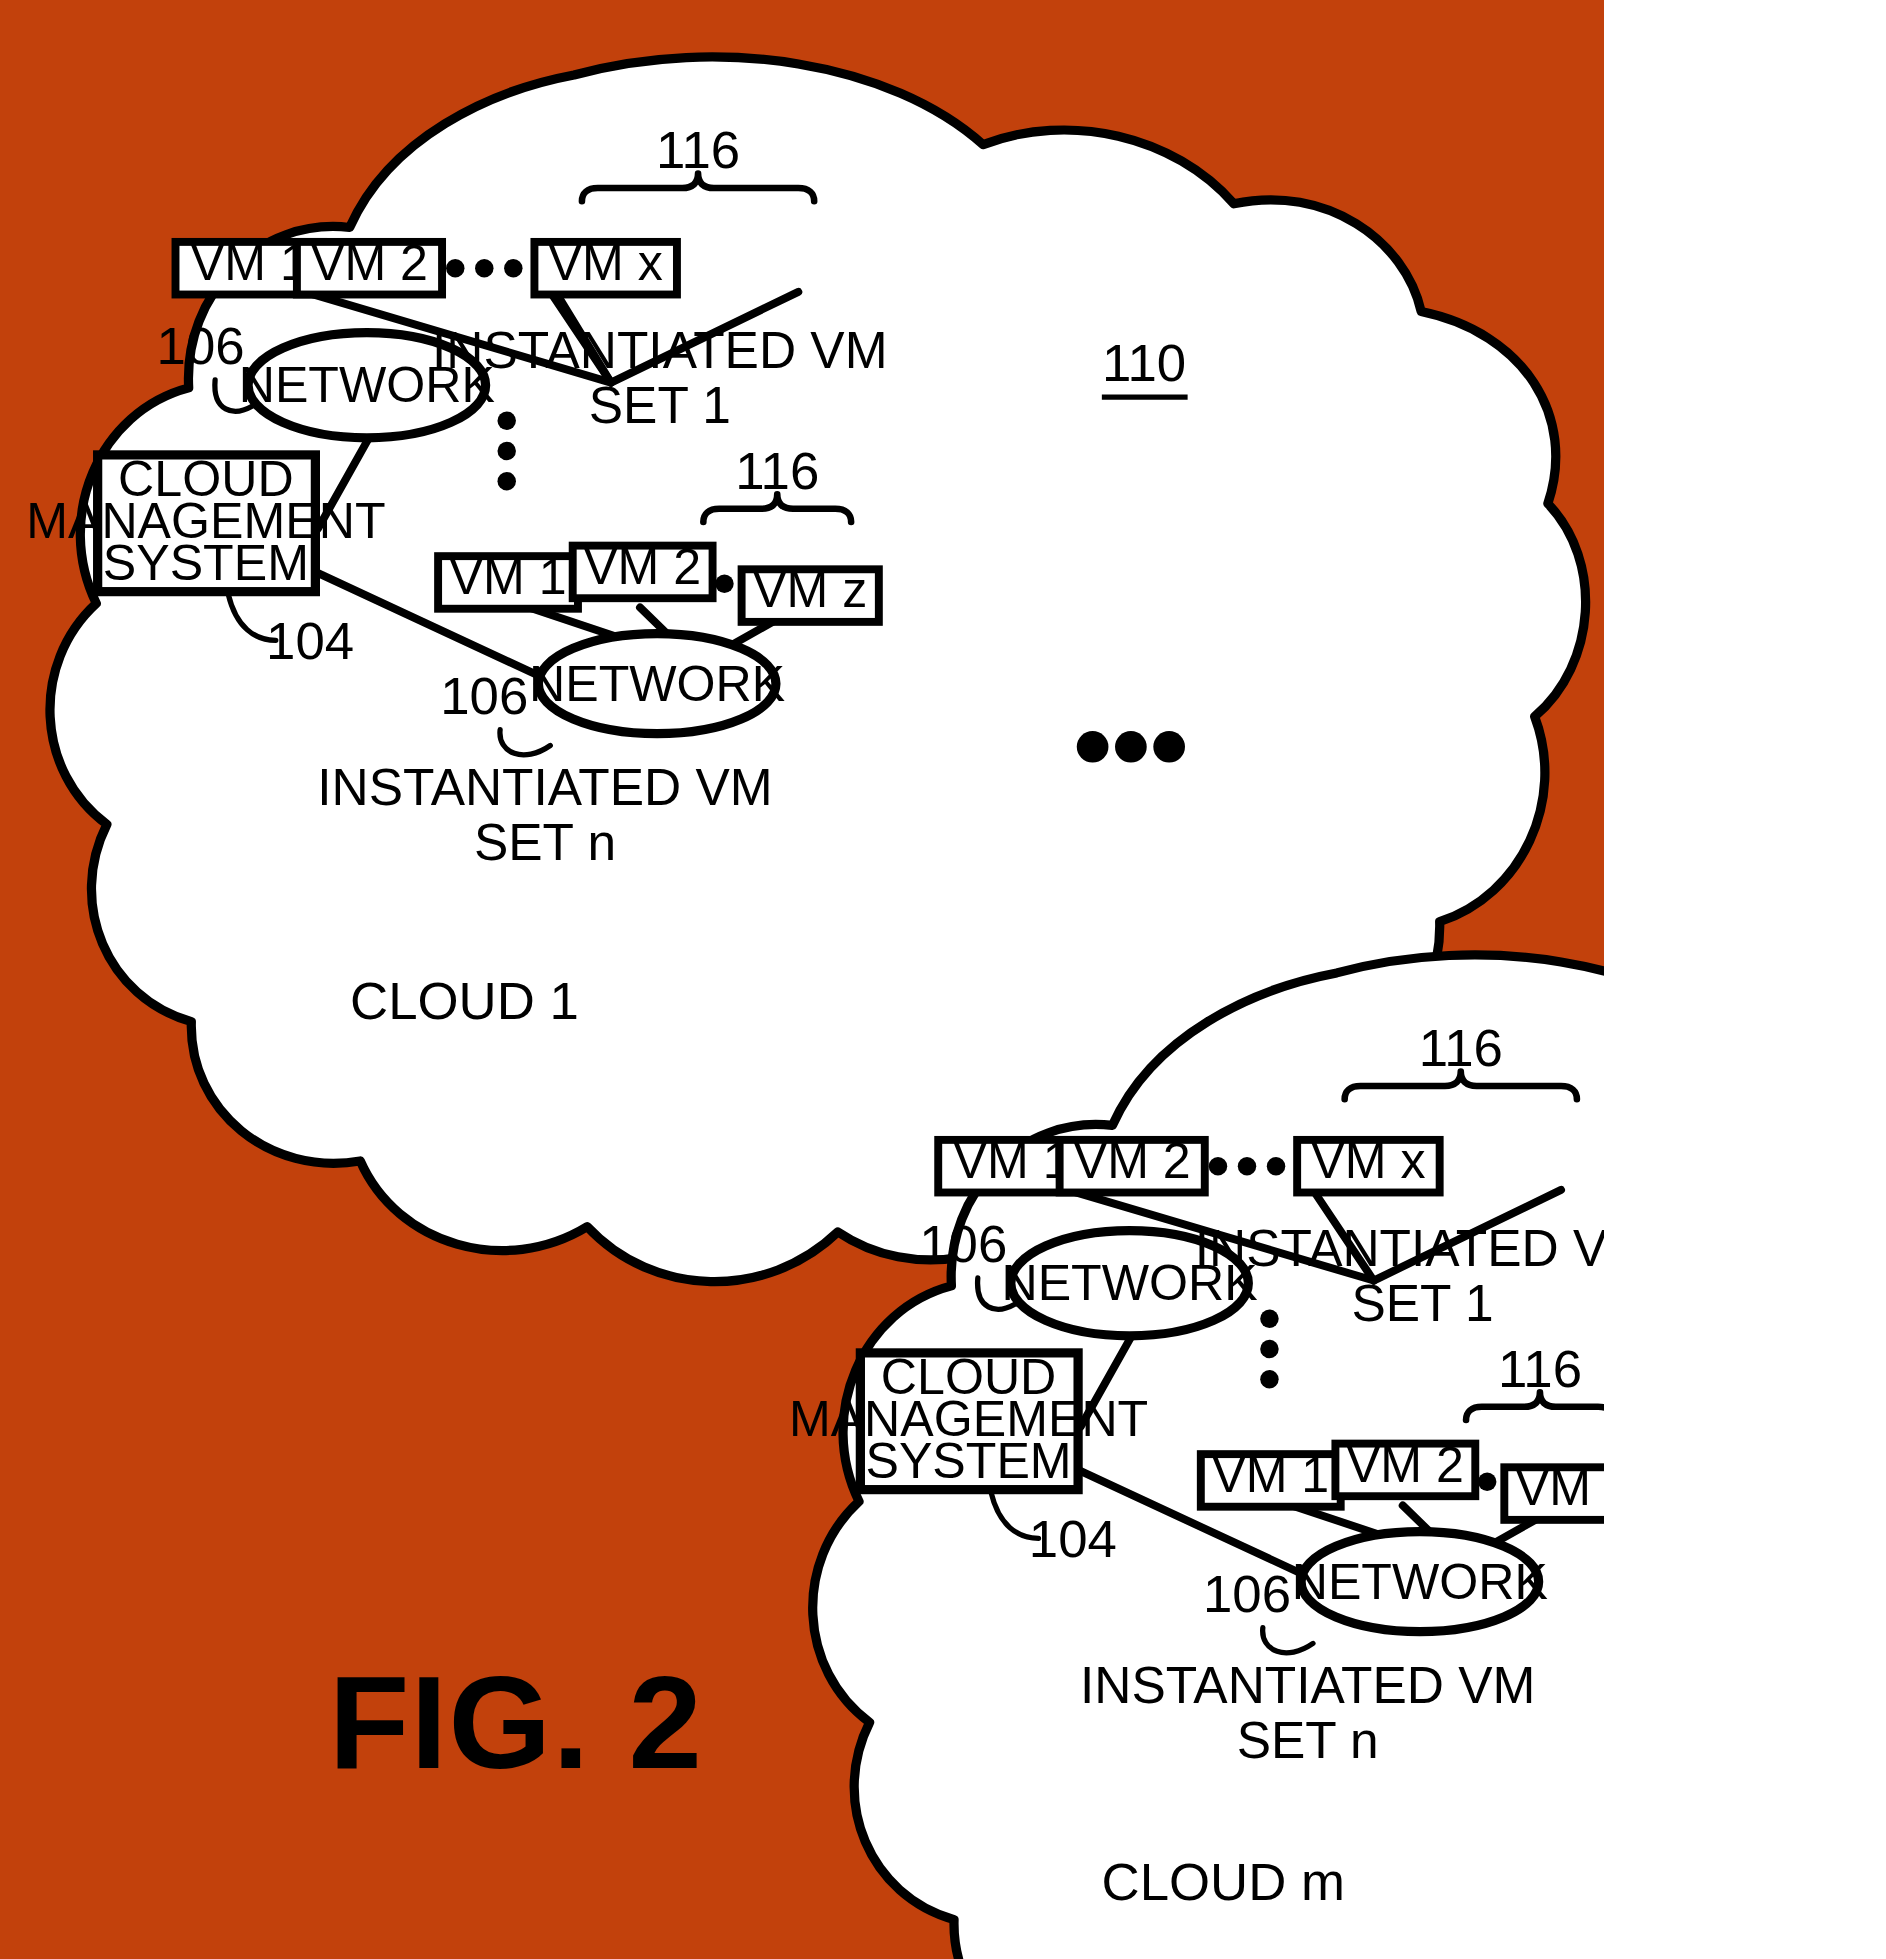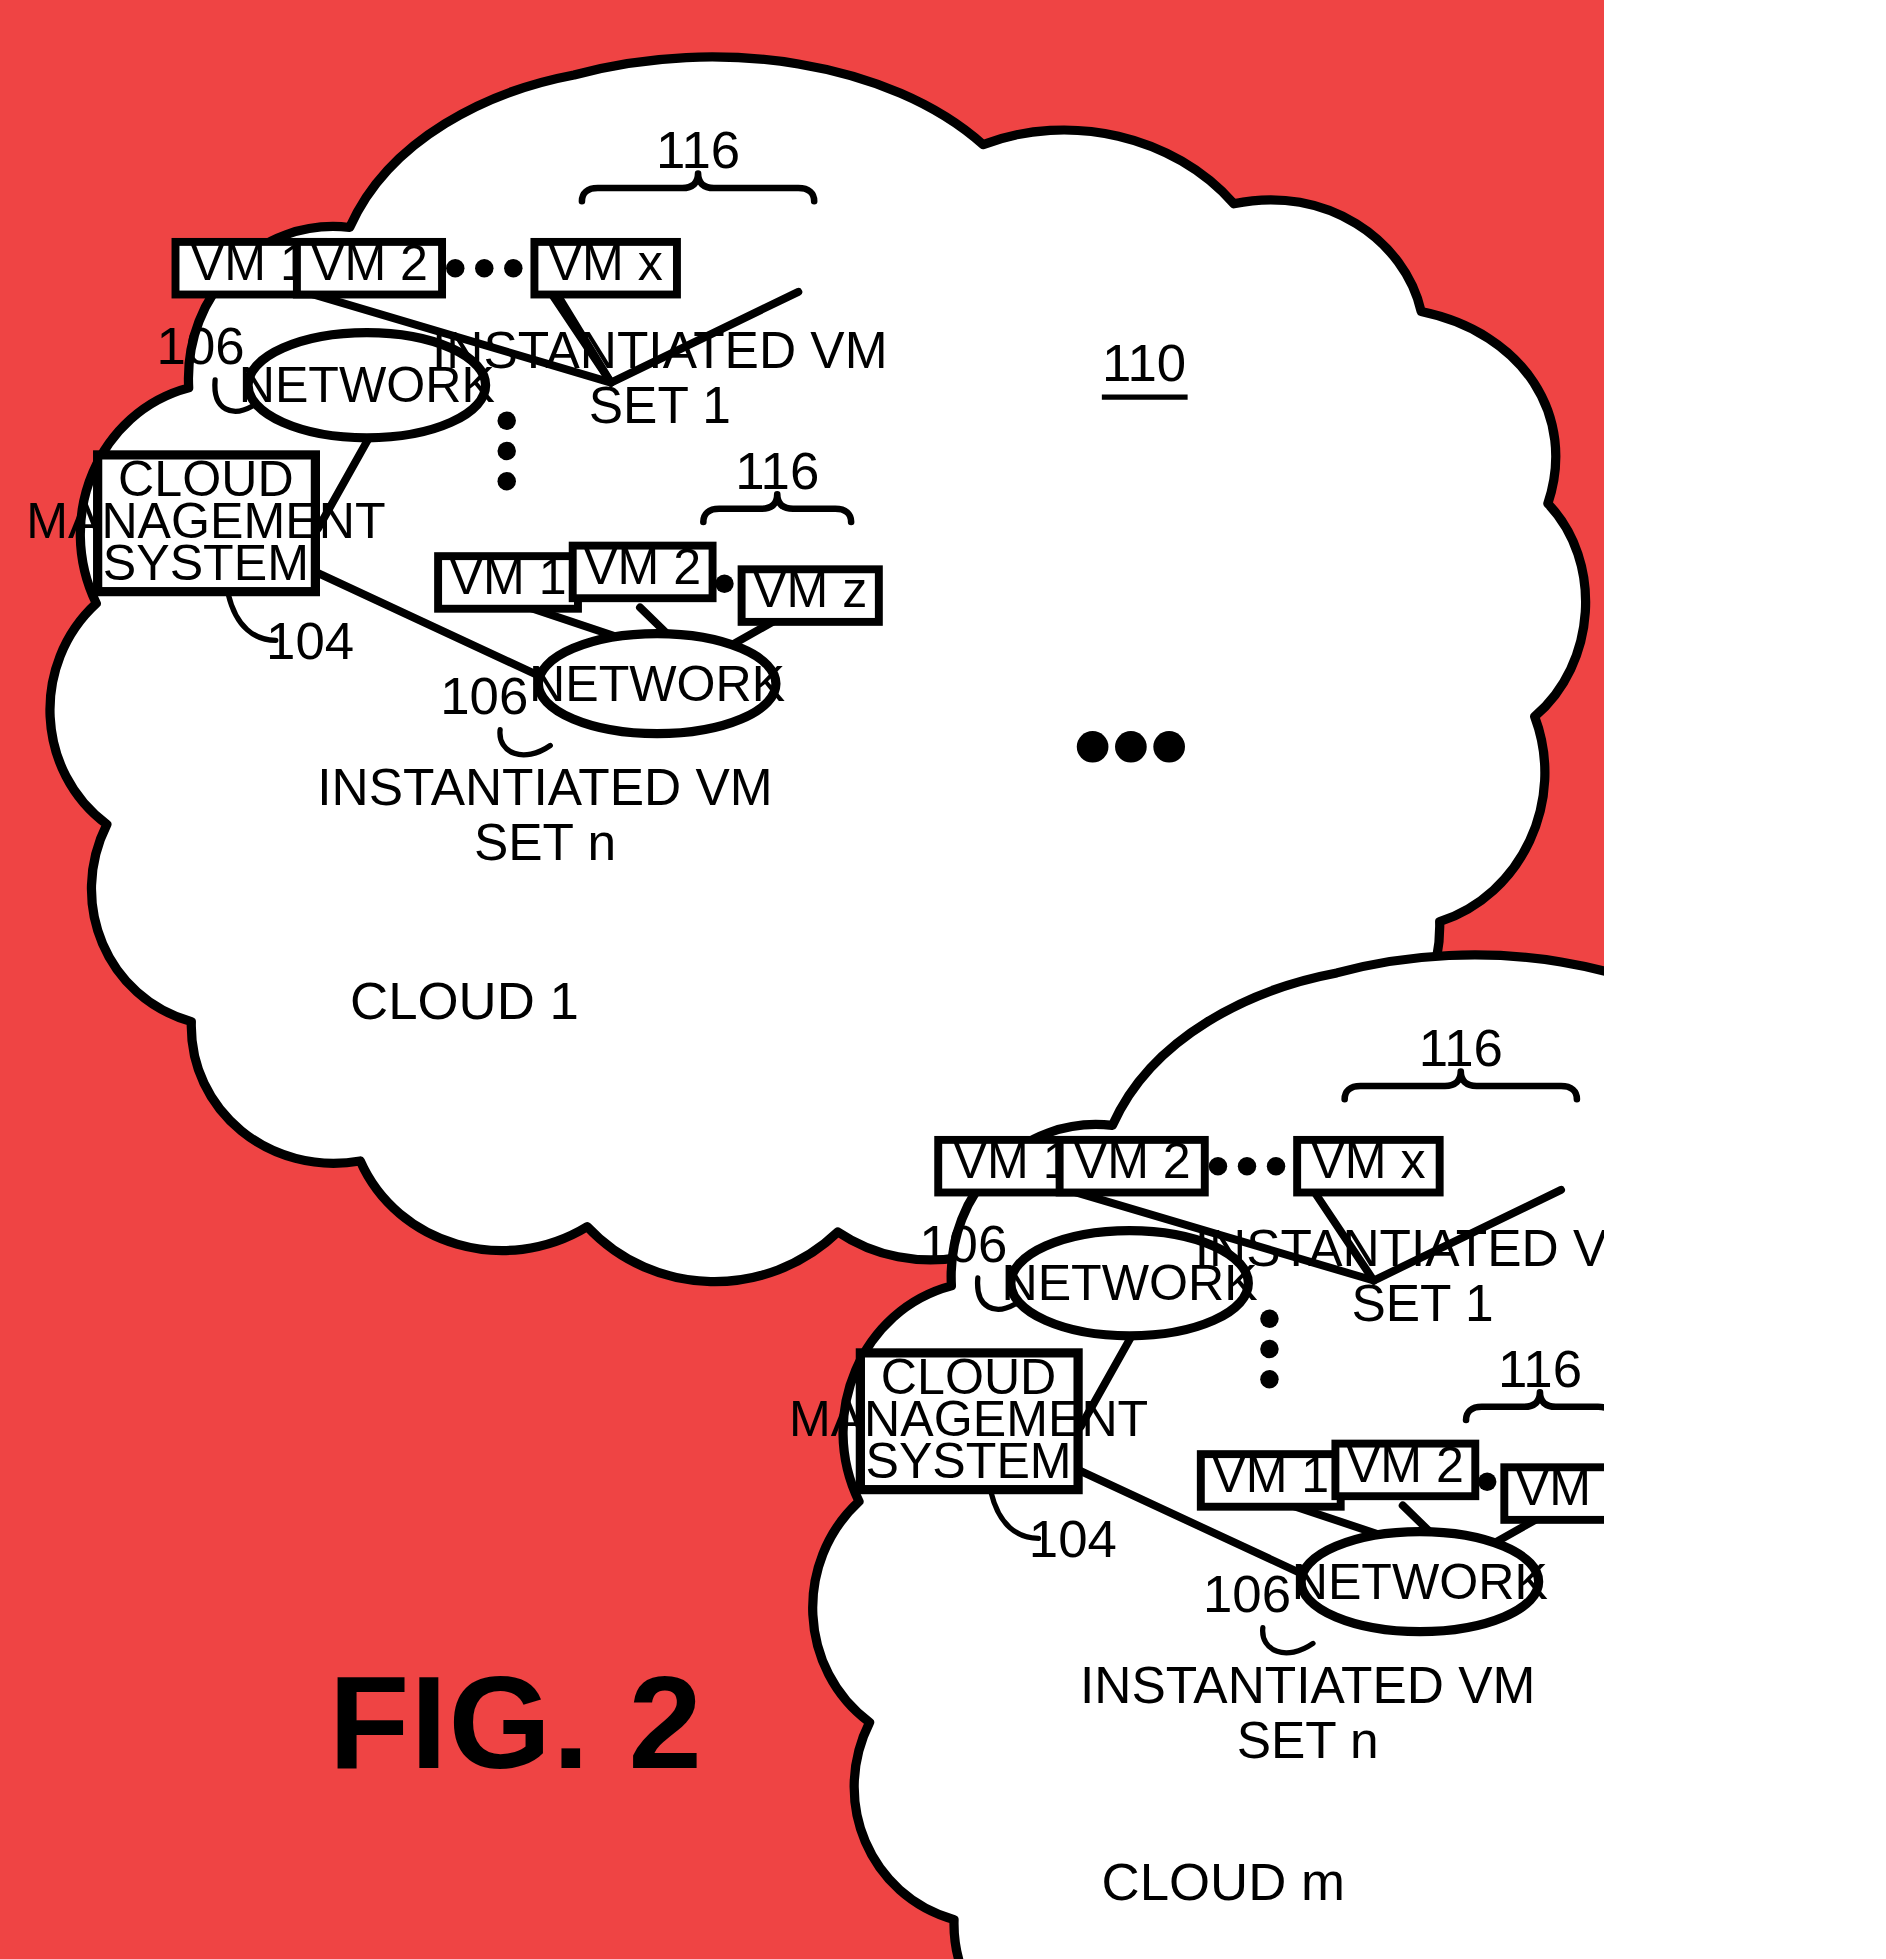--- a/index.html
+++ b/index.html
@@ -7,21 +7,21 @@
     padding: 0;
     background: #ffffff;
   }
   body {
     font-family: "Liberation Sans", sans-serif;
   }
   #page {
     position: relative;
     width: 1604px;
     height: 1959px;
-    background: #ef4444;
+    background: #c2410c;
     overflow: hidden;
   }
   svg#fig {
     position: absolute;
     left: 0;
     top: 0;
     width: 1887px;
     height: 1959px;
   }
   .cloud-outline {

